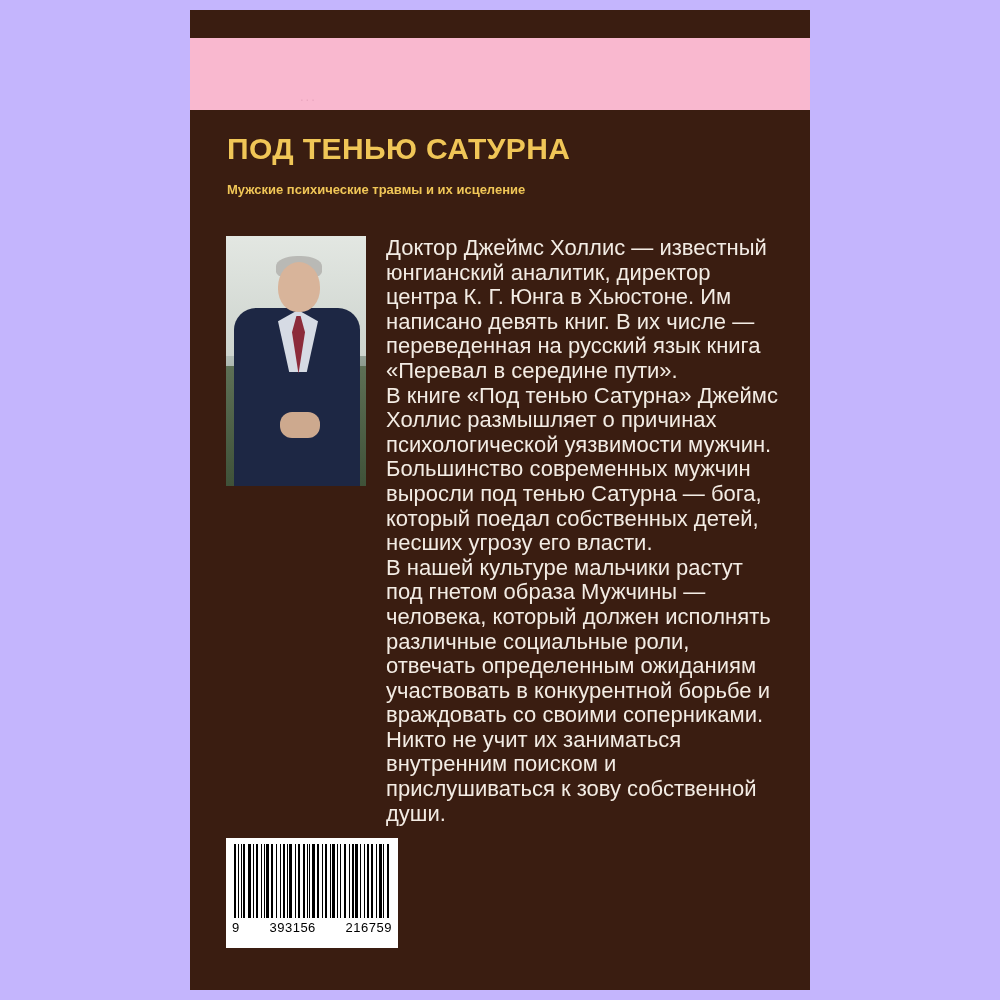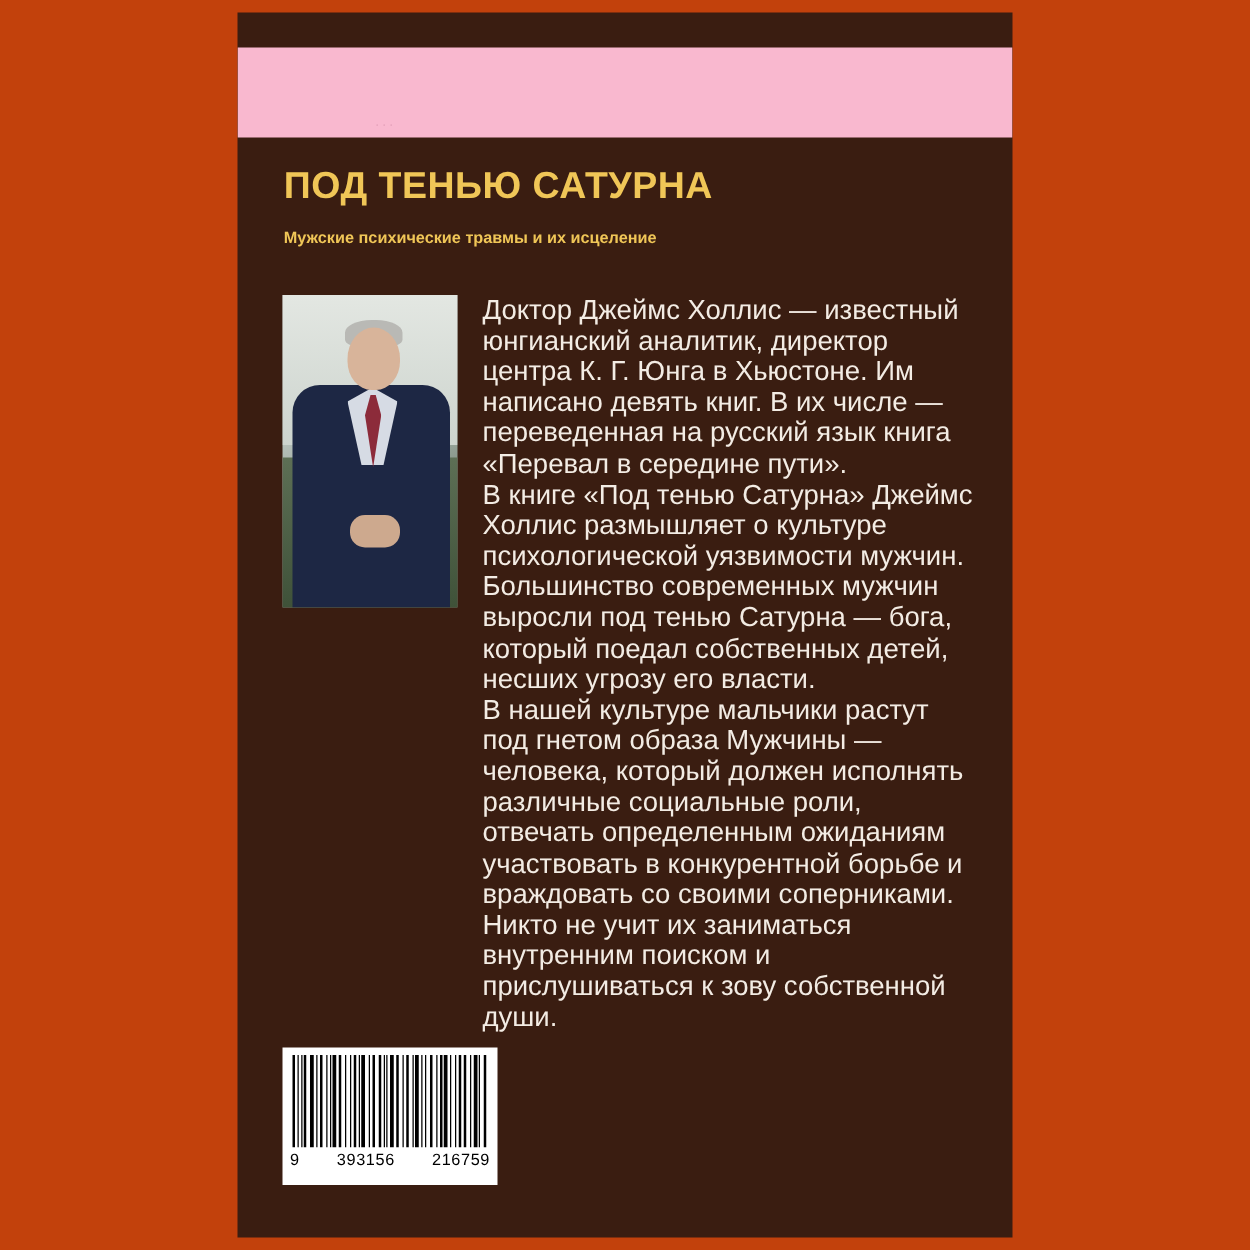--- a/index.html
+++ b/index.html
@@ -7,21 +7,21 @@
     padding: 0;
     background: #ffffff;
     width: 1000px;
     height: 1000px;
     font-family: "Liberation Sans", sans-serif;
   }
   #page {
     position: relative;
     width: 1000px;
     height: 1000px;
-    background: #c2410c;
+    background: #c4b5fd;
     overflow: hidden;
   }
   .cover {
     position: absolute;
     left: 190px;
     top: 10px;
     width: 620px;
     height: 980px;
     background: #3a1d11;
     overflow: hidden;
@@ -186,21 +186,21 @@
       <div class="ph-body"></div>
       <div class="ph-shirt"></div>
       <div class="ph-tie"></div>
       <div class="ph-hair"></div>
       <div class="ph-head"></div>
       <div class="ph-hand"></div>
     </div>
 
     <div class="blurb">
       <p>Доктор Джеймс Холлис — известный юнгианский аналитик, директор центра К. Г. Юнга в Хьюстоне. Им написано девять книг. В их числе — переведенная на русский язык книга «Перевал в середине пути».</p>
-      <p>В книге «Под тенью Сатурна» Джеймс Холлис размышляет о культуре психологической уязвимости мужчин. Большинство современных мужчин выросли под тенью Сатурна — бога, который поедал собственных детей, несших угрозу его власти.</p>
+      <p>В книге «Под тенью Сатурна» Джеймс Холлис размышляет о причинах психологической уязвимости мужчин. Большинство современных мужчин выросли под тенью Сатурна — бога, который поедал собственных детей, несших угрозу его власти.</p>
       <p>В нашей культуре мальчики растут под гнетом образа Мужчины — человека, который должен исполнять различные социальные роли, отвечать определенным ожиданиям участвовать в конкурентной борьбе и враждовать со своими соперниками. Никто не учит их заниматься внутренним поиском и прислушиваться к зову собственной души.</p>
     </div>
 
     <div class="barcode">
       <div class="barcode-bars" id="bars">
           <i style="left: 2px; width: 2px;"></i>
           <i style="left: 6px; width: 1px;"></i>
           <i style="left: 9px; width: 1px;"></i>
           <i style="left: 11px; width: 2px;"></i>
           <i style="left: 16px; width: 3px;"></i>

